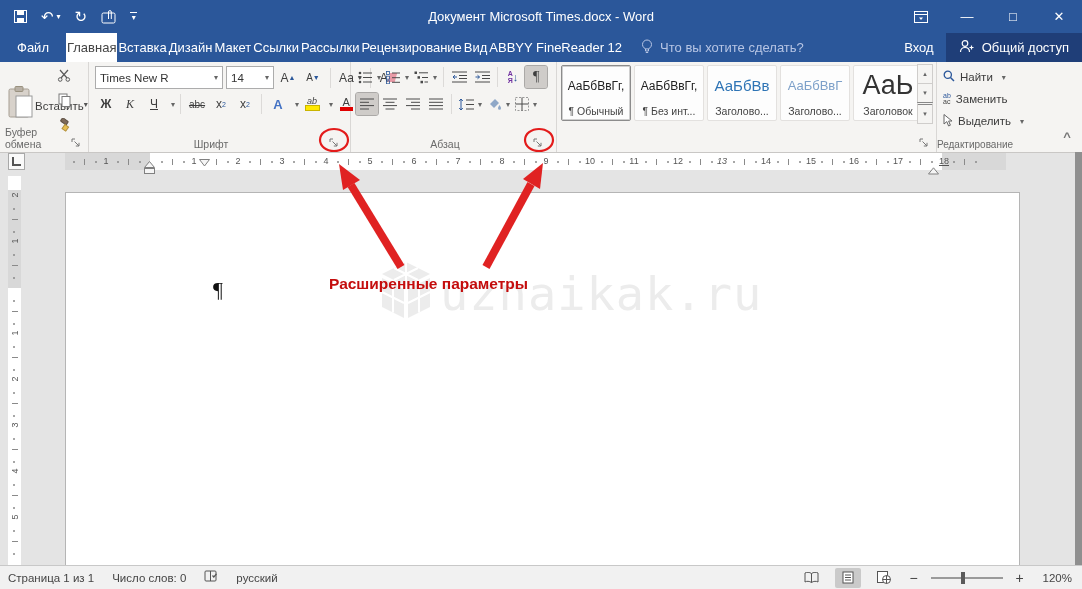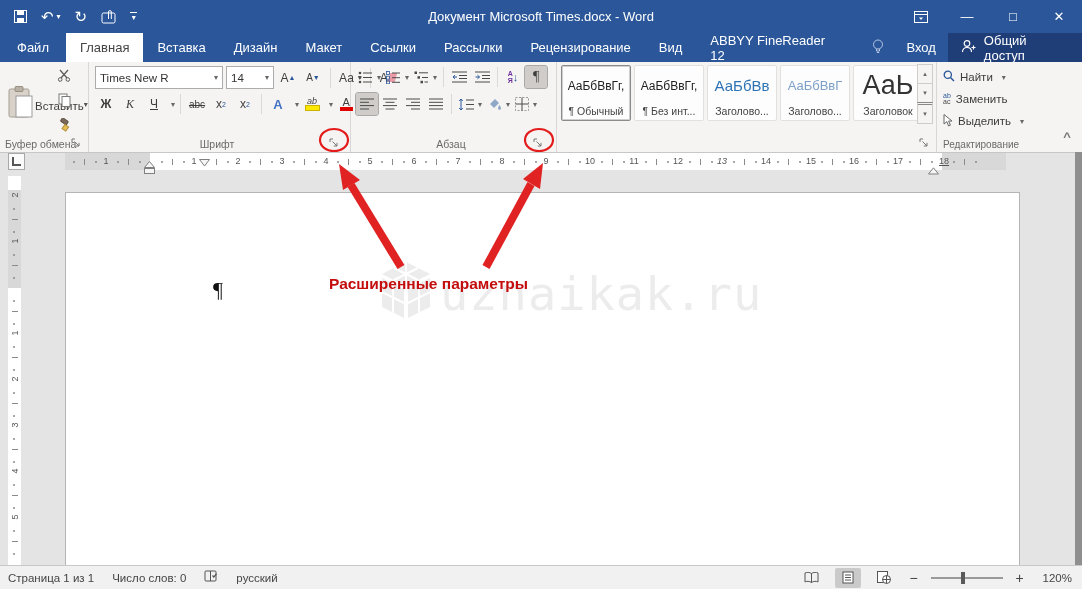--- a/index.html
+++ b/index.html
@@ -10,30 +10,30 @@
   .qat{position:absolute;top:0;left:14px;height:33px;display:flex;align-items:center;gap:14px;}
   .qat .g{font-size:15px;line-height:1;cursor:default;}
   .qat svg{display:block;}
   .caret{font-size:8px;color:#fff;line-height:1;}
   #win-title{position:absolute;left:0;right:0;top:0;height:33px;display:flex;align-items:center;justify-content:center;
              font-size:13px;color:#fff;}
   #win-controls{position:absolute;right:0;top:0;height:33px;display:flex;align-items:center;}
   #win-controls .wc{width:46px;height:33px;display:flex;align-items:center;justify-content:center;font-size:13px;}
   
   #tabrow{position:absolute;left:0;top:33px;width:1082px;height:29px;background:#2b579a;display:flex;align-items:stretch;font-size:13px;color:#fff;}
-  .tab{display:flex;align-items:center;padding:0 14px;cursor:default;}
+  .tab{display:flex;align-items:center;padding:0 1px;cursor:default;}
   .tab.file{padding:0 17px;}
   .tab.active{background:#fff;color:#444;}
   #tellme{display:flex;align-items:center;gap:7px;color:#b7c5e4;padding:0 10px;margin-left:8px;}
   #signin{margin-left:auto;display:flex;align-items:center;padding:0 12px;}
   #share{display:flex;align-items:center;gap:7px;background:#1f3e78;padding:0 13px;}
   
   #ribbon{position:absolute;left:0;top:62px;width:1082px;height:90px;background:#f5f4f2;border-bottom:1px solid #c9c7c5;}
   .rgroup{position:absolute;top:0;height:90px;border-right:1px solid #d9d7d5;}
-  .glabel{position:absolute;bottom:2px;left:0;right:4px;text-align:center;font-size:10.5px;color:#6a6a6a;margin-top:12px;}
+  .glabel{position:absolute;bottom:2px;left:0;right:16px;text-align:center;font-size:10.5px;color:#6a6a6a;margin-top:12px;}
   .launcher{position:absolute;bottom:3px;width:12px;height:12px;display:flex;align-items:center;justify-content:center;}
   .row{position:absolute;display:flex;align-items:center;}
   .rbtn{height:22px;min-width:18px;display:flex;align-items:center;justify-content:center;color:#3e3e3e;font-size:12px;padding:0 2px;border-radius:2px;}
   .rbtn.on{background:#cfccc9;outline:1px solid #aba9a7;}
   .sep{width:1px;height:20px;background:#dcdad8;margin:0 3px;}
   .combo{height:21px;background:#fff;border:1px solid #acacac;display:flex;align-items:center;font-size:11.5px;color:#333;padding:0 4px;justify-content:space-between;}
   .cdn{font-size:8px;color:#666;margin-left:4px;}
   .mini{font-size:7px;line-height:1;}
   
   #g-clipboard{left:0;width:88px;}
@@ -142,20 +142,21 @@
     <span class="tab">Ссылки</span>
     <span class="tab">Рассылки</span>
     <span class="tab">Рецензирование</span>
     <span class="tab">Вид</span>
     <span class="tab">ABBYY FineReader 12</span>
     <span id="tellme">
       <span><svg width="12" height="15" viewBox="0 0 12 15">
             <circle cx="6" cy="5.5" r="4.5" fill="none" stroke="#b7c5e4"></circle>
             <path d="M4.5 10 v2 h3 v-2 M4.8 13.5 h2.4" fill="none" stroke="#b7c5e4"></path>
           </svg></span>
+      <span>Что вы хотите сделать?</span>
     </span>
     <span id="signin" class="tab">Вход</span>
     <span id="share">
       <span><svg width="16" height="14" viewBox="0 0 16 14">
             <circle cx="6" cy="4.5" r="2.8" fill="none" stroke="#fff" stroke-width="1.2"></circle>
             <path d="M1.5 13 c0-3 2-4.5 4.5-4.5 s4.5 1.5 4.5 4.5" fill="none" stroke="#fff" stroke-width="1.2"></path>
             <path d="M12.5 6.5 v4 M10.5 8.5 h4" stroke="#fff" stroke-width="1.2"></path>
           </svg></span>
       <span>Общий доступ</span>
     </span>

